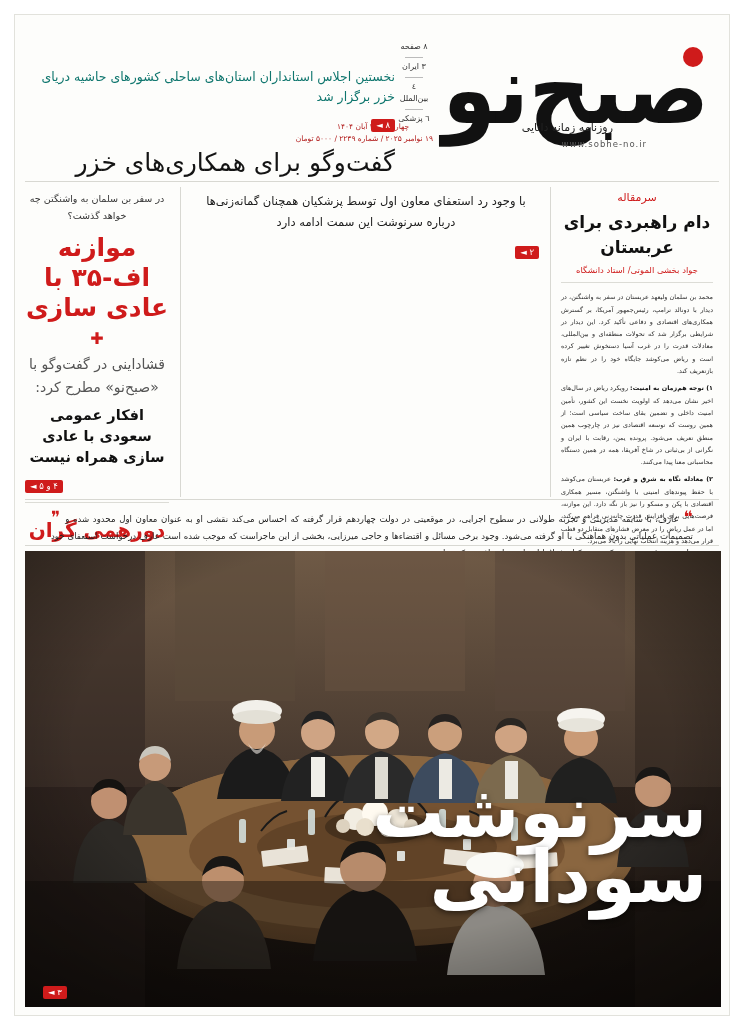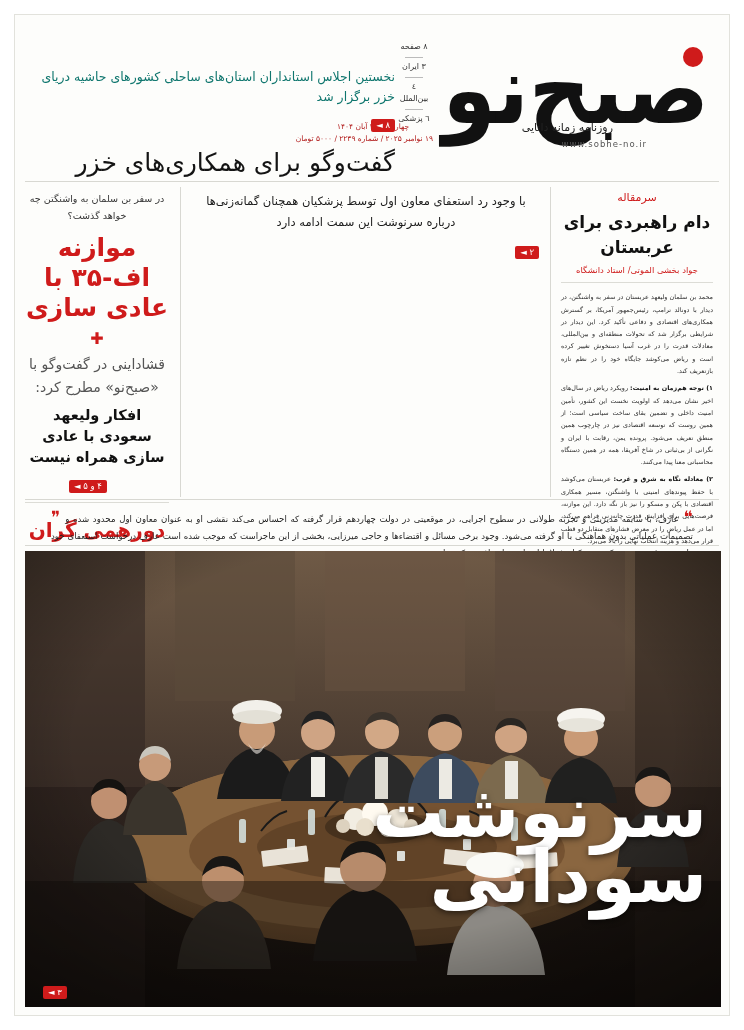--- a/index.html
+++ b/index.html
@@ -286,21 +286,20 @@
   .world-sm-title {
     margin-top: 5px;
     font-size: 14.5px;
     font-weight: bold;
     color: #111;
     line-height: 1.45;
   }
   .world-chip {
     margin-top: 8px;
     text-align: left;
-    margin-left: 44px;
   }
   .world-block2 {
     margin-top: 14px;
   }
   .world-title2 {
     margin-top: 6px;
     font-size: 20px;
     font-weight: bold;
     color: #cf1b1b;
     line-height: 1.3;
@@ -435,21 +434,21 @@
       <div class="centre-chip">
         <span class="pagechip">۲ ◄</span>
       </div>
     </div>
 
     <div class="world">
       <div class="world-kicker">در سفر بن سلمان به واشنگتن چه خواهد گذشت؟</div>
       <div class="world-title">موازنه اف-۳۵ با عادی سازی</div>
       <div class="plus">✚</div>
       <div class="world-sm-kicker">قشاداینی در گفت‌وگو با «صبح‌نو» مطرح کرد:</div>
-      <div class="world-sm-title">افکار ولیعهد سعودی با عادی سازی همراه نیست</div>
+      <div class="world-sm-title">افکار عمومی سعودی با عادی سازی همراه نیست</div>
       <div class="world-chip">
         <span class="pagechip">۴ و ۵ ◄</span>
       </div>
 
       <div class="edit-divider"></div>
 
       <div class="world-block2">
         <div class="world-title2">دورهمی گران در دوبی</div>
         <div class="world-chip">
           <span class="pagechip">۶ و ۷ ◄</span>

